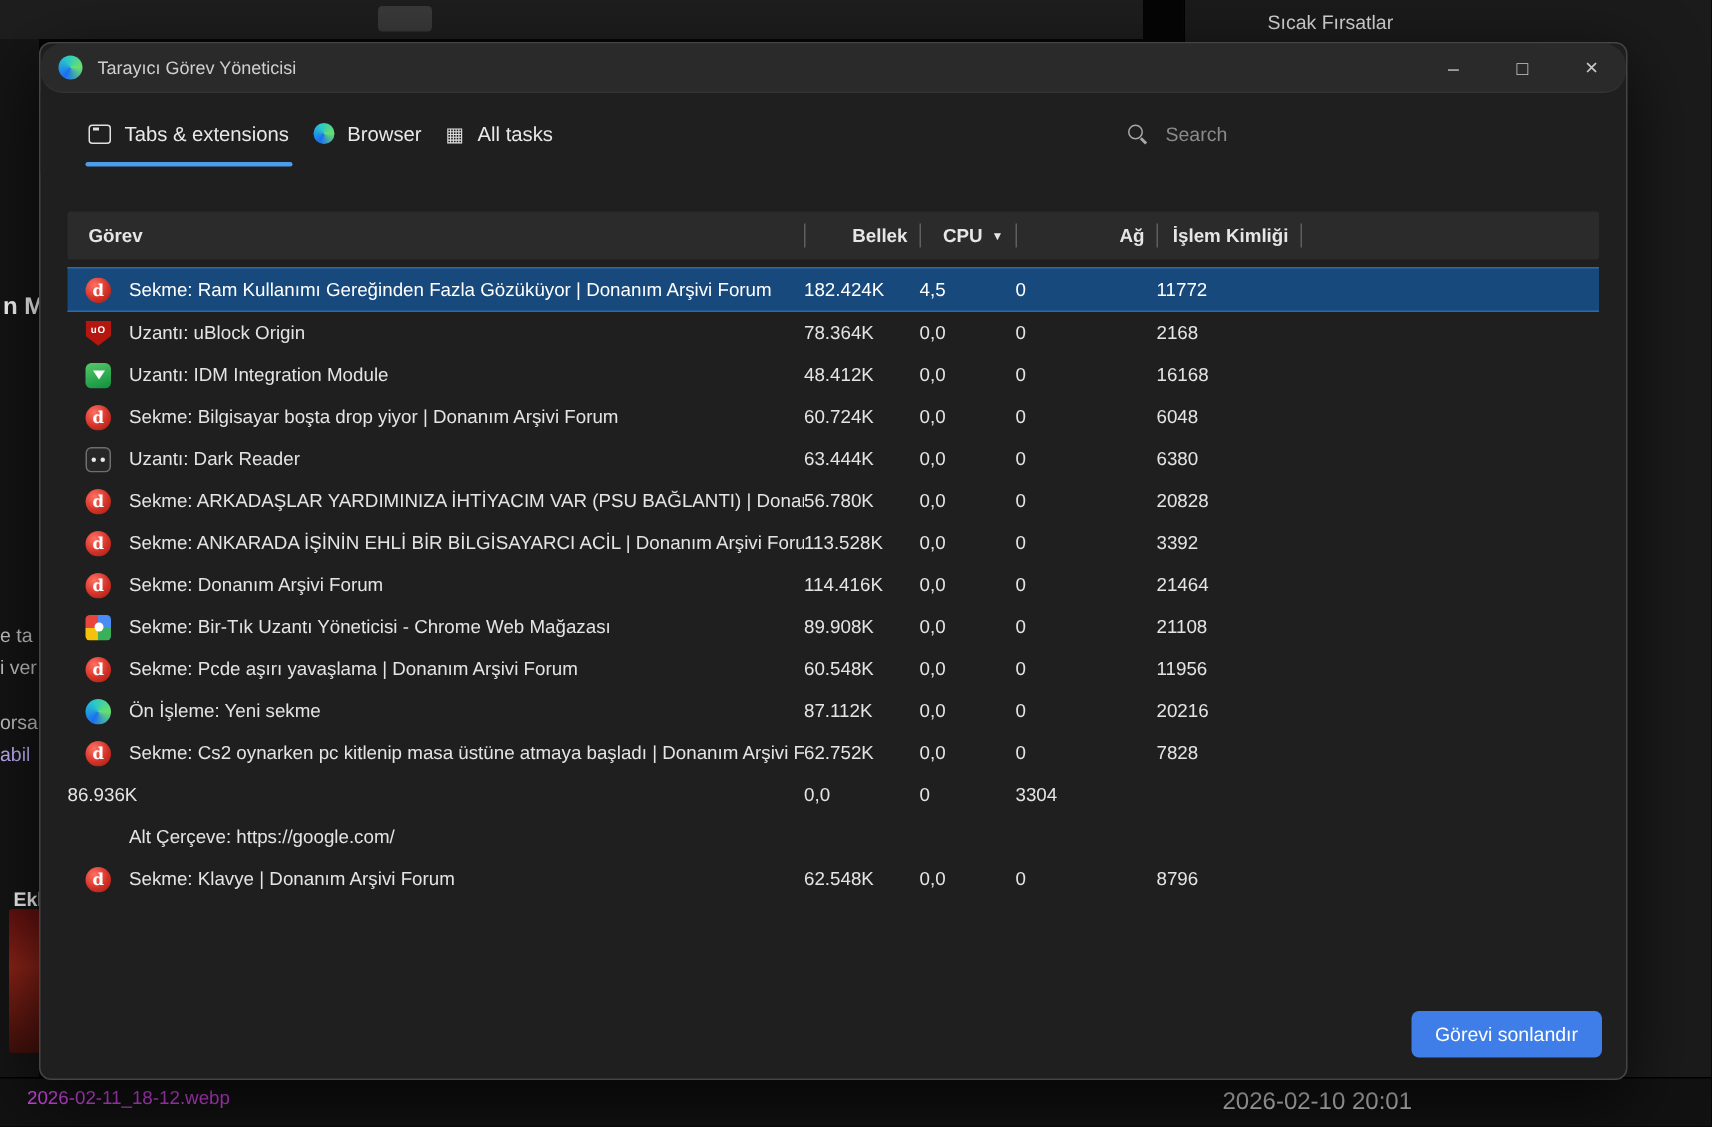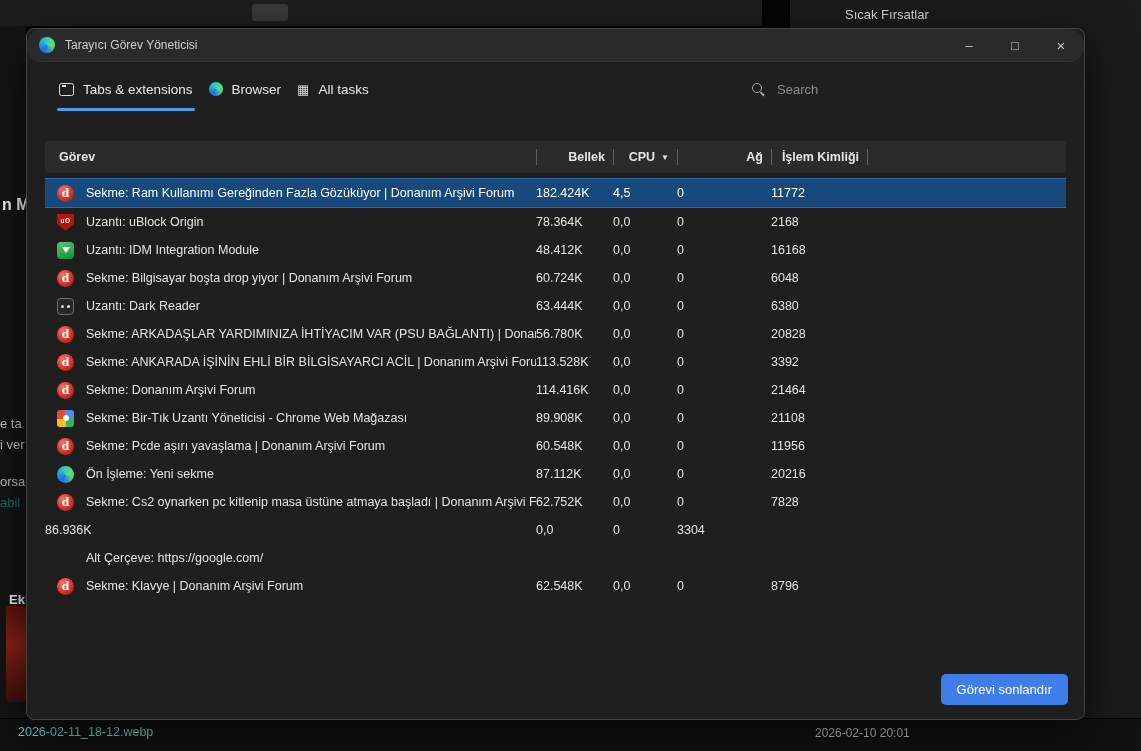--- a/index.html
+++ b/index.html
@@ -9,28 +9,28 @@
   
   .bg-top-left{position:absolute;left:0;top:0;width:762px;height:26px;background:#1e1e1e;}
   .bg-top-box{position:absolute;left:252px;top:4px;width:36px;height:17px;background:#3a3a3a;border-radius:3px;}
   .bg-right{position:absolute;left:789px;top:0;width:352px;height:718px;background:#1b1b1b;border-left:1px solid #000;}
   .bg-left{position:absolute;left:0;top:26px;width:26px;height:692px;background:#151515;}
   .bg-bottom{position:absolute;left:0;top:718px;width:1141px;height:33px;background:#121212;border-top:1px solid #000;}
   .red-thumb{position:absolute;left:6px;top:606px;width:24px;height:96px;border-radius:2px;
              background:linear-gradient(180deg,#641110,#8f2418 40%,#43100c);}
   .frag{position:absolute;white-space:nowrap;}
   .f-sicak{left:845px;top:7px;color:#d8d8d8;font-size:13px;}
-  .f-bl{left:18px;top:725px;color:#5eead4;font-size:12.5px;}
-  .f-br{left:815px;top:726px;color:#cfcfcf;font-size:12px;}
+  .f-bl{left:18px;top:725px;color:#d946ef;font-size:12.5px;}
+  .f-br{left:815px;top:726px;color:#cfcfcf;font-size:16px;}
   .f-ekl{left:9px;top:592px;font-weight:700;color:#fff;font-size:13px;}
   .f-nm{left:2px;top:196px;font-weight:700;color:#fff;font-size:16px;}
   .f-eta{left:0;top:416px;color:#c9c9c9;font-size:13px;}
   .f-iver{left:0;top:437px;color:#c9c9c9;font-size:13px;}
   .f-orsa{left:0;top:474px;color:#c9c9c9;font-size:13px;}
-  .f-abil{left:0;top:495px;color:#0f766e;font-size:13px;}
+  .f-abil{left:0;top:495px;color:#c4b5fd;font-size:13px;}
 
   
   .tm{position:absolute;left:26px;top:28px;width:1057px;height:690px;background:#1f1f1f;
       border:1px solid #454545;border-radius:8px;box-shadow:0 14px 48px rgba(0,0,0,.7);overflow:hidden;}
   .titlebar{display:flex;align-items:center;height:32px;padding-left:12px;background:#2a2a2a;border-bottom:1px solid #333;border-radius:15px;}
   .app-icon{width:16px;height:16px;border-radius:50%;margin-right:10px;flex:none;
             background:conic-gradient(from 210deg,#1b6ef3,#29c5cc,#67e06b,#1b6ef3);}
   .title-text{font-size:12px;color:#cfcfcf;}
   .win-controls{margin-left:auto;display:flex;height:100%;}
   .winbtn{width:46px;height:100%;display:flex;align-items:center;justify-content:center;

